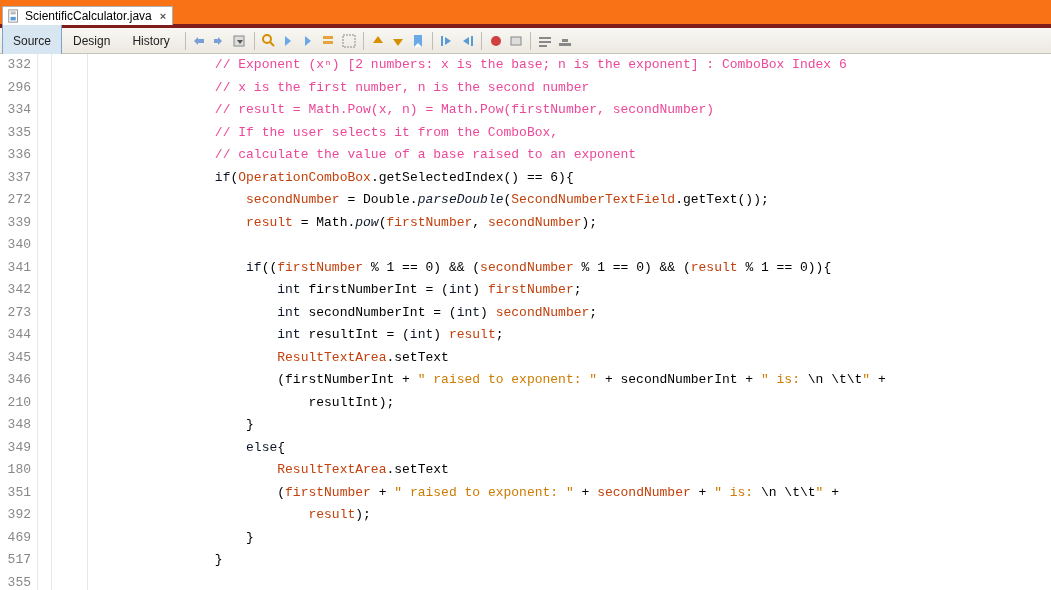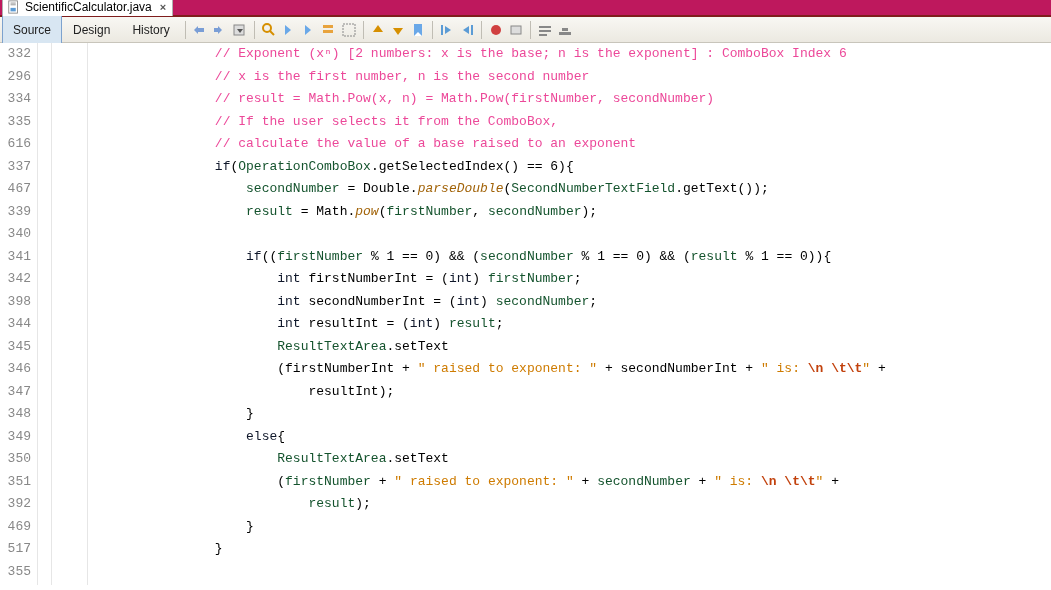--- a/index.html
+++ b/index.html
@@ -1,39 +1,39 @@
 <!DOCTYPE html>
 <html><head>
 <meta charset="utf-8">
 <style>
 * { margin: 0; padding: 0; box-sizing: border-box; }
 body { font-family: "Segoe UI", Tahoma, sans-serif; font-size: 12px; background: #fff; overflow: hidden; }
-.tab-bar { display: flex; background: #be185d; border-bottom: 2px solid #7f1d1d; height: 17px; align-items: flex-end; padding-left: 2px; }
+.tab-bar { display: flex; background: #f97316; border-bottom: 4px solid #7f1d1d; height: 28px; align-items: flex-end; padding-left: 2px; }
 .tab { display: flex; align-items: center; background: #fff; border: 1px solid #b0b0b0; border-bottom: none; padding: 2px 6px 2px 4px; font-size: 12px; gap: 4px; position: relative; top: 1px; }
 .tab .file-icon { width: 14px; height: 14px; display: inline-flex; align-items: center; justify-content: center; }
 .tab .close-x { color: #555; font-weight: bold; margin-left: 4px; font-size: 11px; }
 .toolbar { display: flex; align-items: center; background: linear-gradient(#f8f7f3,#ece9e1); border-bottom: 1px solid #c8c5bb; height: 26px; padding: 0 2px; }
 .tool-btn { padding: 8px 10px; font-size: 12px; color: #222; border: 1px solid transparent; line-height: 18px; }
 .tool-btn.active { background: #d8e6f2; border: 1px solid #7da2ce; }
 .sep { width: 1px; height: 18px; background: #c0bdb4; margin: 0 4px; }
 .icon-btn { width: 18px; height: 18px; display: inline-flex; align-items: center; justify-content: center; margin: 0 1px; }
 .icon-btn svg { width: 16px; height: 16px; }
 .editor { display: flex; height: calc(100vh - 48px); font-family: Consolas, "Courier New", monospace; font-size: 13px; line-height: 22.5px; }
 .gutter { background: #fff; color: #888; text-align: right; padding: 0 6px 0 4px; border-right: 1px solid #e6e6e6; user-select: none; min-width: 38px; }
 .gutter .ln { height: 22.5px; }
 .fold-col { width: 14px; background: #fff; border-right: 1px solid #e6e6e6; }
 .marker-col { width: 36px; background: #fff; border-right: 1px solid #e6e6e6; }
 .code { white-space: pre; padding-left: 2px; flex: 1; color: #000; position: relative; }
 .code .line { height: 22.5px; }
 .c-comment { color: #ec4899; }
 .c-kw { color: #0f172a; }
 .c-str { color: #ce7b00; }
-.c-method-static { color: #a16207; font-style: italic; }
-.c-field { color: #14532d; }
-.c-esc { color: #c2410c; font-weight: bold; }
+.c-method-static { color: #0f172a; font-style: italic; }
+.c-field { color: #c2410c; }
+.c-esc { color: #000000; font-weight: normal; }
 </style>
 </head>
 <body>
 
 <div class="tab-bar">
   <div class="tab">
     <span class="file-icon">
       <svg viewBox="0 0 16 16">
           <rect x="2" y="1" width="10" height="14" fill="#fff" stroke="#888"></rect>
           <rect x="4" y="9" width="6" height="4" fill="#5b9bd5"></rect>
@@ -151,35 +151,35 @@
       </svg>
     </span>
 </div>
 
 <div class="editor">
   <div class="gutter" id="gutter">
       <div class="ln">332</div>
       <div class="ln">296</div>
       <div class="ln">334</div>
       <div class="ln">335</div>
-      <div class="ln">616</div>
+      <div class="ln">336</div>
       <div class="ln">337</div>
-      <div class="ln">467</div>
+      <div class="ln">272</div>
       <div class="ln">339</div>
       <div class="ln">340</div>
       <div class="ln">341</div>
       <div class="ln">342</div>
-      <div class="ln">398</div>
+      <div class="ln">273</div>
       <div class="ln">344</div>
       <div class="ln">345</div>
       <div class="ln">346</div>
-      <div class="ln">347</div>
+      <div class="ln">210</div>
       <div class="ln">348</div>
       <div class="ln">349</div>
-      <div class="ln">350</div>
+      <div class="ln">180</div>
       <div class="ln">351</div>
       <div class="ln">392</div>
       <div class="ln">469</div>
       <div class="ln">517</div>
       <div class="ln">355</div>
     </div>
   <div class="fold-col"></div>
   <div class="marker-col"></div>
   <div class="code" id="code"><div class="line"><span>                </span><span class="c-comment">// Exponent (xⁿ) [2 numbers: x is the base; n is the exponent] : ComboBox Index 6</span></div><div class="line"><span>                </span><span class="c-comment">// x is the first number, n is the second number</span></div><div class="line"><span>                </span><span class="c-comment">// result = Math.Pow(x, n) = Math.Pow(firstNumber, secondNumber)</span></div><div class="line"><span>                </span><span class="c-comment">// If the user selects it from the ComboBox,</span></div><div class="line"><span>                </span><span class="c-comment">// calculate the value of a base raised to an exponent</span></div><div class="line"><span>                </span><span class="c-kw">if</span><span>(</span><span class="c-field">OperationComboBox</span><span>.getSelectedIndex() == 6){</span></div><div class="line"><span>                    </span><span class="c-field">secondNumber</span><span> = Double.</span><span class="c-method-static">parseDouble</span><span>(</span><span class="c-field">SecondNumberTextField</span><span>.getText());</span></div><div class="line"><span>                    </span><span class="c-field">result</span><span> = Math.</span><span class="c-method-static">pow</span><span>(</span><span class="c-field">firstNumber</span><span>, </span><span class="c-field">secondNumber</span><span>);</span></div><div class="line"><span></span></div><div class="line"><span>                    </span><span class="c-kw">if</span><span>((</span><span class="c-field">firstNumber</span><span> % 1 == 0) &amp;&amp; (</span><span class="c-field">secondNumber</span><span> % 1 == 0) &amp;&amp; (</span><span class="c-field">result</span><span> % 1 == 0)){</span></div><div class="line"><span>                        </span><span class="c-kw">int</span><span> firstNumberInt = (</span><span class="c-kw">int</span><span>) </span><span class="c-field">firstNumber</span><span>;</span></div><div class="line"><span>                        </span><span class="c-kw">int</span><span> secondNumberInt = (</span><span class="c-kw">int</span><span>) </span><span class="c-field">secondNumber</span><span>;</span></div><div class="line"><span>                        </span><span class="c-kw">int</span><span> resultInt = (</span><span class="c-kw">int</span><span>) </span><span class="c-field">result</span><span>;</span></div><div class="line"><span>                        </span><span class="c-field">ResultTextArea</span><span>.setText</span></div><div class="line"><span>                        </span><span>(firstNumberInt + </span><span class="c-str">" raised to exponent: "</span><span> + secondNumberInt + </span><span class="c-str">" is: </span><span class="c-esc">\n \t\t</span><span class="c-str">"</span><span> + </span></div><div class="line"><span>                            </span><span>resultInt);</span></div><div class="line"><span>                    </span><span>}</span></div><div class="line"><span>                    </span><span class="c-kw">else</span><span>{</span></div><div class="line"><span>                        </span><span class="c-field">ResultTextArea</span><span>.setText</span></div><div class="line"><span>                        </span><span>(</span><span class="c-field">firstNumber</span><span> + </span><span class="c-str">" raised to exponent: "</span><span> + </span><span class="c-field">secondNumber</span><span> + </span><span class="c-str">" is: </span><span class="c-esc">\n \t\t</span><span class="c-str">"</span><span> + </span></div><div class="line"><span>                            </span><span class="c-field">result</span><span>);</span></div><div class="line"><span>                    </span><span>}</span></div><div class="line"><span>                </span><span>}</span></div><div class="line"><span></span></div></div>
 </div>

